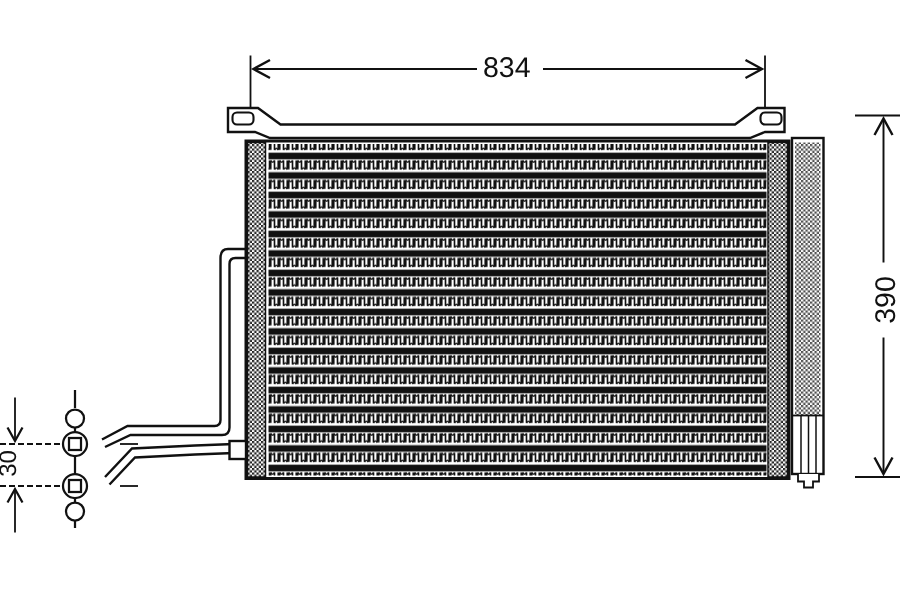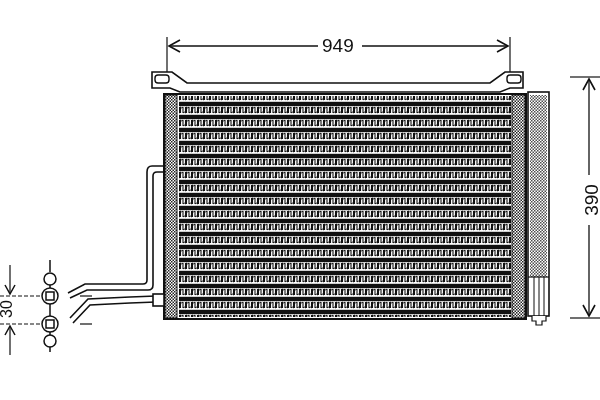--- a/index.html
+++ b/index.html
@@ -94,15 +94,15 @@
   <g stroke="#111" stroke-width="1.2" fill="none">
     <line x1="0" y1="296" x2="42" y2="296" stroke-dasharray="4 2"></line>
     <line x1="0" y1="324" x2="42" y2="324" stroke-dasharray="4 2"></line>
     <line x1="10" y1="265" x2="10" y2="293"></line>
     <line x1="10" y1="327" x2="10" y2="355"></line>
     <path d="M5 285 L10 294 L15 285" stroke-width="1.5"></path>
     <path d="M5 335 L10 326 L15 335" stroke-width="1.5"></path>
   </g>
 </svg>
 
-<div class="dim-label" style="left:320px; top:36px;">949</div>
+<div class="dim-label" style="left:320px; top:36px;">834</div>
 <div class="dim-label" style="left:574px; top:190px; transform:rotate(-90deg); transform-origin:center;">390</div>
 <div class="dim-label" style="left:-4px; top:299px; font-size:16px; transform:rotate(-90deg); transform-origin:center;">30</div>
 
 </body></html>

